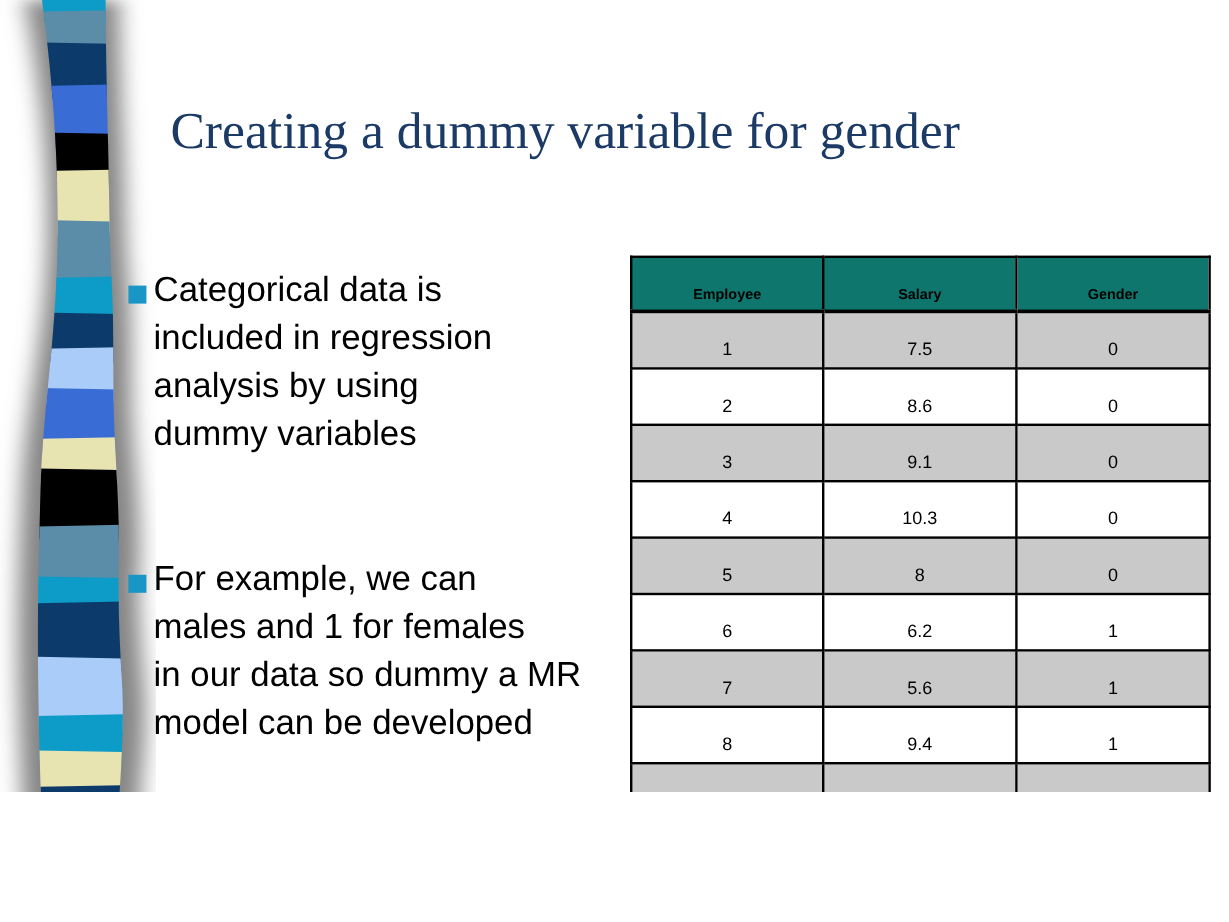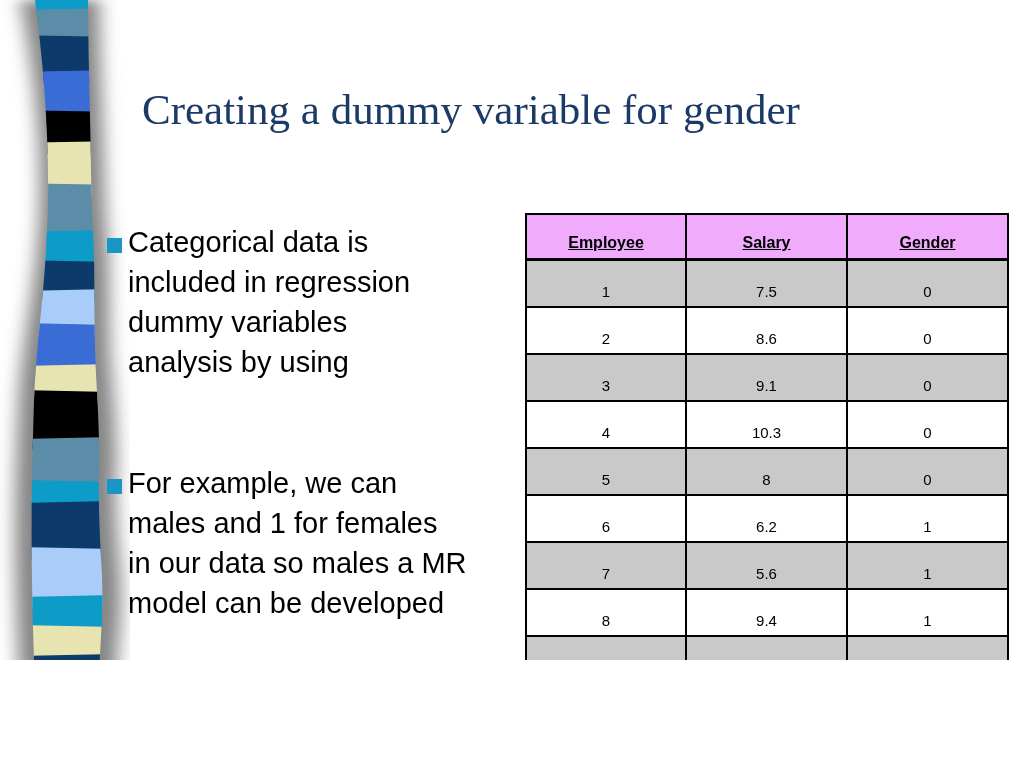--- a/index.html
+++ b/index.html
@@ -32,23 +32,22 @@
   .data-table{
     position:absolute;left:525px;top:213px;width:482px;
     border-collapse:collapse;table-layout:fixed;
     font-family:"Liberation Sans",sans-serif;color:#000000;
   }
   .data-table th,.data-table td{
     border:2px solid #000000;text-align:center;vertical-align:bottom;
     padding:0 0 6px 0;overflow:hidden;
   }
   .data-table thead th{
-    height:37px;font-size:16px;font-weight:bold;background:#f0abfc;
+    height:37px;font-size:12px;font-weight:bold;background:#0f766e;
     border-bottom:3px solid #000000;
-    text-decoration:underline;
   }
   .data-table tbody td{height:39px;font-size:15px;background:#ffffff;}
   .data-table tbody tr:nth-child(odd) td{background:var(--shade);}
   .bottom-edge{
     position:absolute;left:52px;top:765px;width:972px;height:2px;
     background:#b3b3b3;
   }
 </style>
 </head>
 <body>
@@ -91,31 +90,31 @@
       </g>
   </svg>
 
   <div class="slide-title">Creating a dummy variable for gender</div>
 
   <div class="bullet bullet-1">
     <span class="bullet-square"></span>
     <div class="bullet-text">
         <div>Categorical data is</div>
         <div>included in regression</div>
+        <div>analysis by using</div>
         <div>dummy variables</div>
-        <div>analysis by using</div>
       </div>
   </div>
 
   <div class="bullet bullet-2">
     <span class="bullet-square"></span>
     <div class="bullet-text">
         <div>For example, we can</div>
         <div>males and 1 for females</div>
-        <div>in our data so males a MR</div>
+        <div>in our data so dummy a MR</div>
         <div>model can be developed</div>
       </div>
   </div>
 
   <table class="data-table">
     <colgroup>
       <col style="width:160px">
         <col style="width:161px">
         <col style="width:161px">
     </colgroup>

